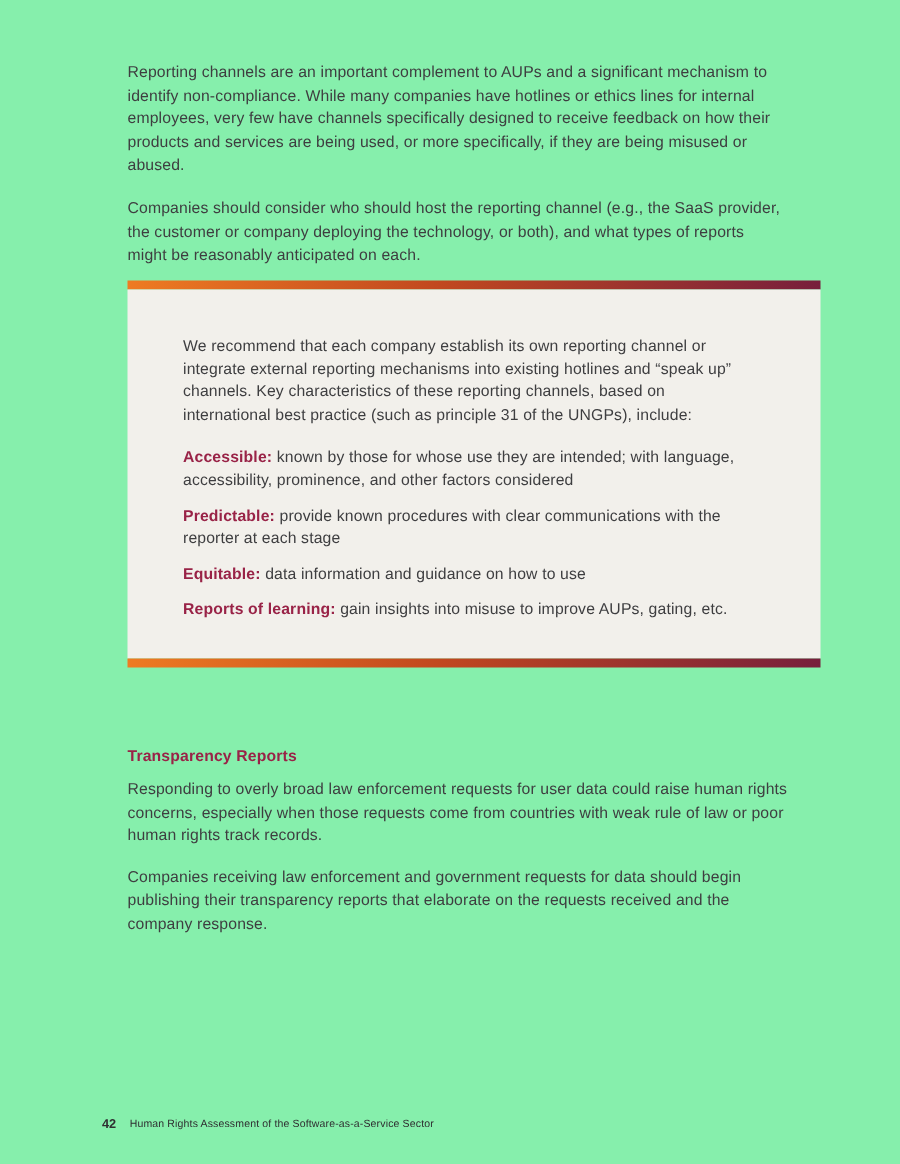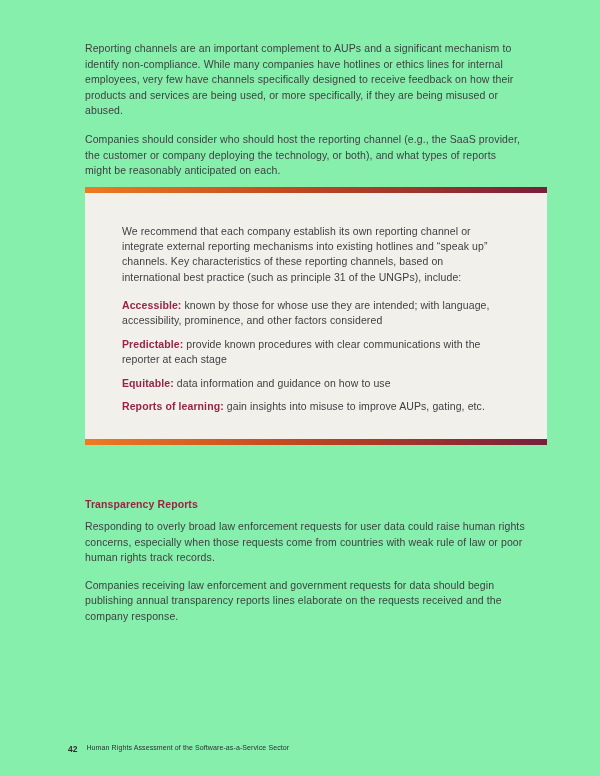--- a/index.html
+++ b/index.html
@@ -76,21 +76,21 @@
     letter-spacing: 0.1px;
     margin-bottom: 9px;
   }
   .section p + p { margin-top: 12px; }
 
   .footer {
     position: absolute;
     left: 68px;
     bottom: 22px;
     display: flex;
-    align-items: flex-start;
+    align-items: center;
   }
   .page-number {
     font-size: 8.5px;
     font-weight: bold;
     color: #2F2F31;
     margin-right: 9px;
   }
   .footer-title {
     font-size: 7px;
     color: #2F2F31;
@@ -115,21 +115,21 @@
       <p class="callout-item"><span class="callout-term">Predictable:</span><span>provide known procedures with clear communications with the reporter at each stage</span></p>
       <p class="callout-item"><span class="callout-term">Equitable:</span><span>data information and guidance on how to use</span></p>
       <p class="callout-item"><span class="callout-term">Reports of learning:</span><span>gain insights into misuse to improve AUPs, gating, etc.</span></p>
     </div>
     <div class="gradient-bar"></div>
   </div>
 
   <div class="section">
     <div class="section-heading">Transparency Reports</div>
     <p>Responding to overly broad law enforcement requests for user data could raise human rights concerns, especially when those requests come from countries with weak rule of law or poor human rights track records.</p>
-    <p>Companies receiving law enforcement and government requests for data should begin publishing annual transparency reports lines elaborate on the requests received and the company response.</p>
+    <p>Companies receiving law enforcement and government requests for data should begin publishing their transparency reports that elaborate on the requests received and the company response.</p>
   </div>
 
   <div class="footer">
     <span class="page-number">42</span>
     <span class="footer-title">Human Rights Assessment of the Software-as-a-Service Sector</span>
   </div>
 
 </div>
 
 </body></html>

